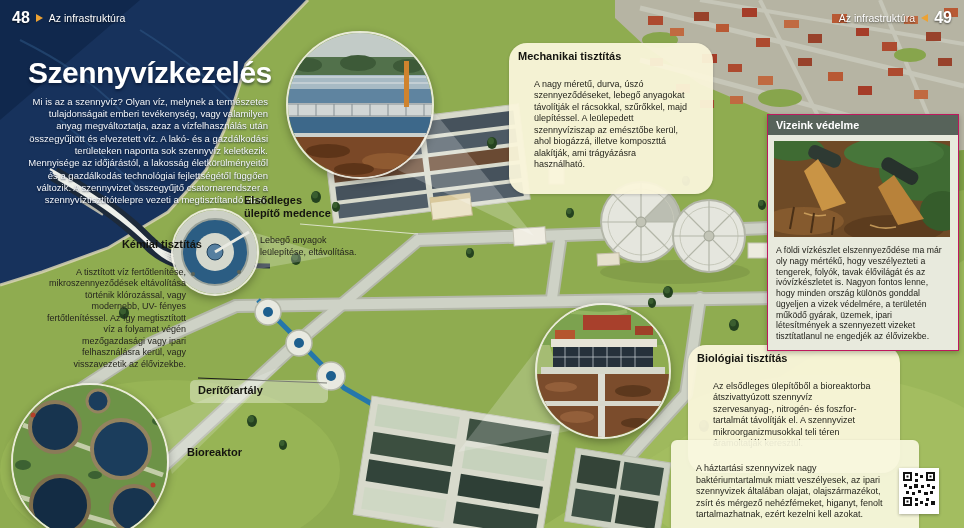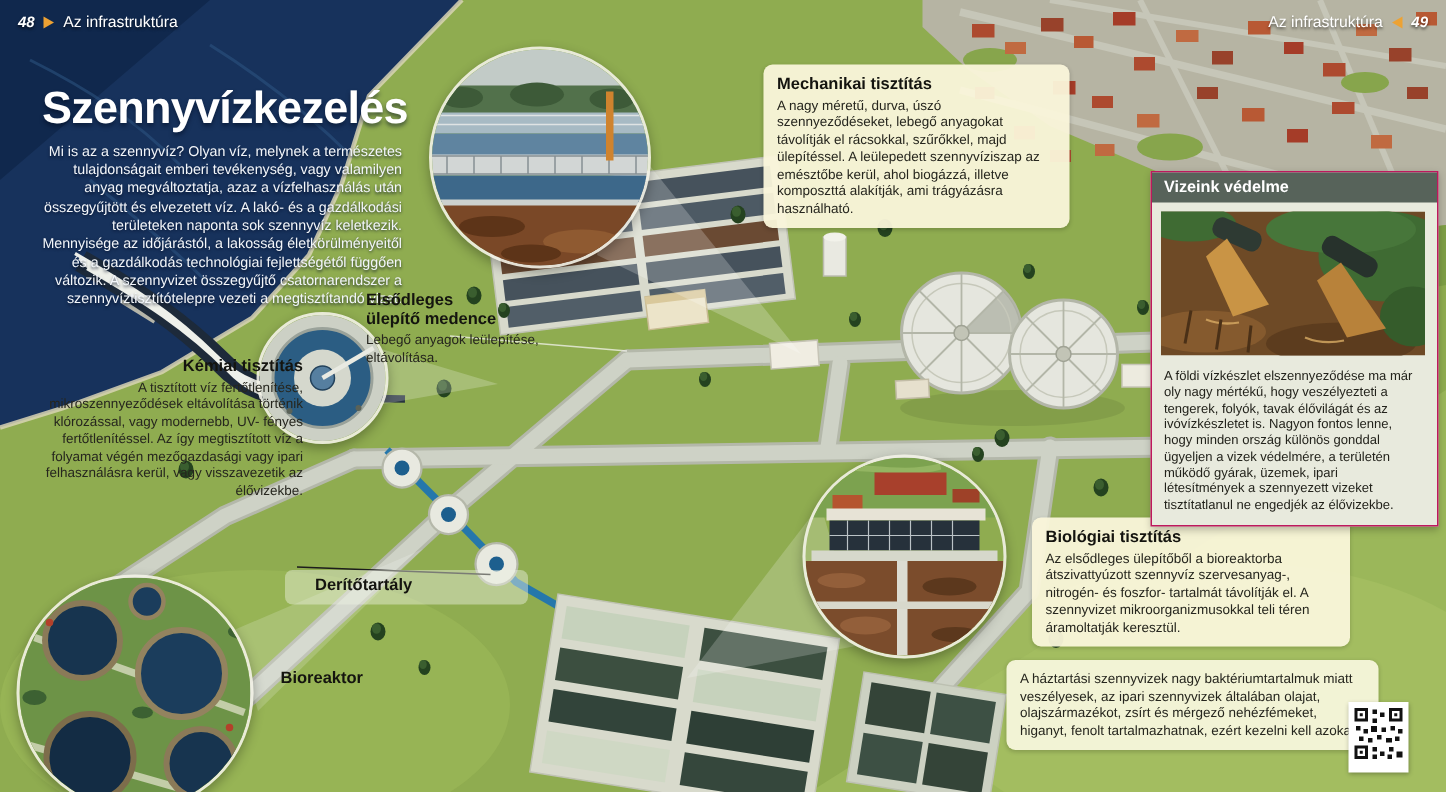--- a/index.html
+++ b/index.html
@@ -4,34 +4,34 @@
 <style>
   html,body{margin:0;padding:0;background:#222;}
   #page{position:relative;width:964px;height:528px;overflow:hidden;
         font-family:"Liberation Sans",sans-serif;background:#8fac50;}
   #scene{position:absolute;left:0;top:0;z-index:0;}
   .inset{position:absolute;border-radius:50%;overflow:hidden;z-index:1;
          border:2px solid rgba(242,241,230,.9);box-shadow:0 3px 8px rgba(0,0,0,.3);}
   .inset svg{display:block;}
   .hdr{position:absolute;top:9px;z-index:3;display:flex;align-items:center;gap:6px;
        color:#fff;font-size:10.5px;text-shadow:0 1px 2px rgba(0,0,0,.6);}
-  .pagenum{font-weight:bold;font-size:10px;font-style:italic;}
+  .pagenum{font-weight:bold;font-size:16px;}
   .tri-r{width:0;height:0;border-top:4px solid transparent;border-bottom:4px solid transparent;border-left:7px solid #eda233;}
   .tri-l{width:0;height:0;border-top:4px solid transparent;border-bottom:4px solid transparent;border-right:7px solid #eda233;}
   #title{position:absolute;left:28px;top:36px;z-index:3;color:#fff;font-size:30px;font-weight:bold;
          letter-spacing:-.5px;text-shadow:0 2px 3px rgba(0,12,35,.55);}
   #intro{position:absolute;left:28px;top:86px;width:240px;z-index:3;color:#f3f6fa;font-size:9.5px;
          line-height:1.3;text-shadow:0 1px 2px rgba(0,12,35,.75);text-align:right;}
   .callout{position:absolute;z-index:3;}
   .c-title{font-weight:bold;font-size:11px;color:#14140f;margin:0 0 2px 0;line-height:1.15;}
-  .c-body{font-size:9px;line-height:1.28;color:#26261e;margin:0;}
-  .box-yellow{background:rgba(250,246,218,.95);border-radius:6px;padding:7px 9px;
+  .c-body{font-size:9px;line-height:1.28;color:#26261e;margin:16px;}
+  .box-yellow{background:rgba(250,246,218,.95);border-radius:18px;padding:7px 9px;
               box-shadow:0 1px 3px rgba(0,0,0,.18);}
   .box-faint{background:rgba(246,243,220,.66);border-radius:7px;padding:6px 8px;}
-  .box-soft{background:rgba(238,242,226,.45);border-radius:5px;padding:4px 20px;}
+  .box-soft{background:rgba(238,242,226,.45);border-radius:5px;padding:4px 8px;}
   #sidebar{position:absolute;left:767px;top:114px;width:190px;z-index:3;
            background:#e8eadd;border:1px solid #be185d;box-shadow:0 2px 5px rgba(0,0,0,.25);}
   #sidebar .sb-hdr{background:#57635a;color:#fff;font-weight:bold;font-size:10.8px;padding:4px 8px;}
   #sidebar .sb-photo{display:block;margin:6px;width:176px;height:96px;}
   #sidebar .sb-body{font-size:8.7px;line-height:1.24;color:#23231c;margin:0;padding:2px 16px 8px 8px;}
   #note{position:absolute;left:671px;top:440px;width:230px;z-index:3;
         background:rgba(248,246,222,.93);border-radius:6px;padding:7px 9px;box-shadow:0 1px 3px rgba(0,0,0,.18);}
   #qr{position:absolute;left:899px;top:468px;z-index:3;background:#fff;padding:3px;
       box-shadow:0 1px 3px rgba(0,0,0,.3);}
 </style>

